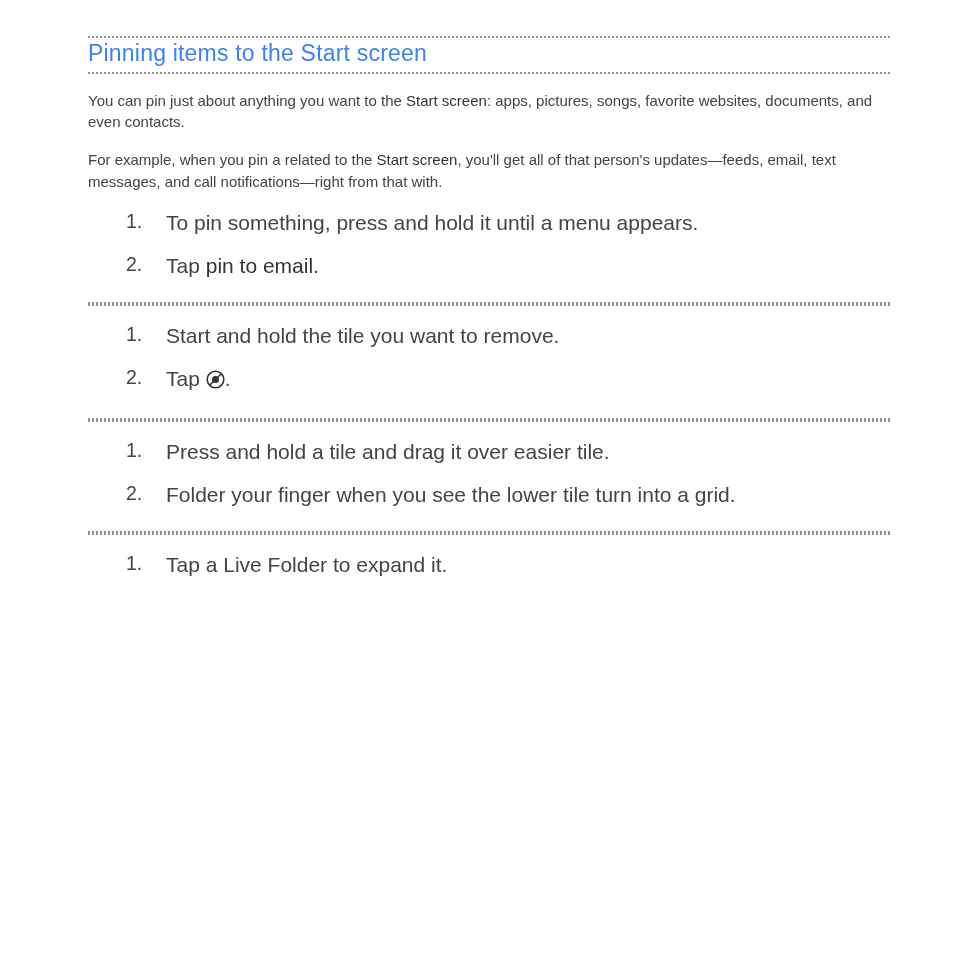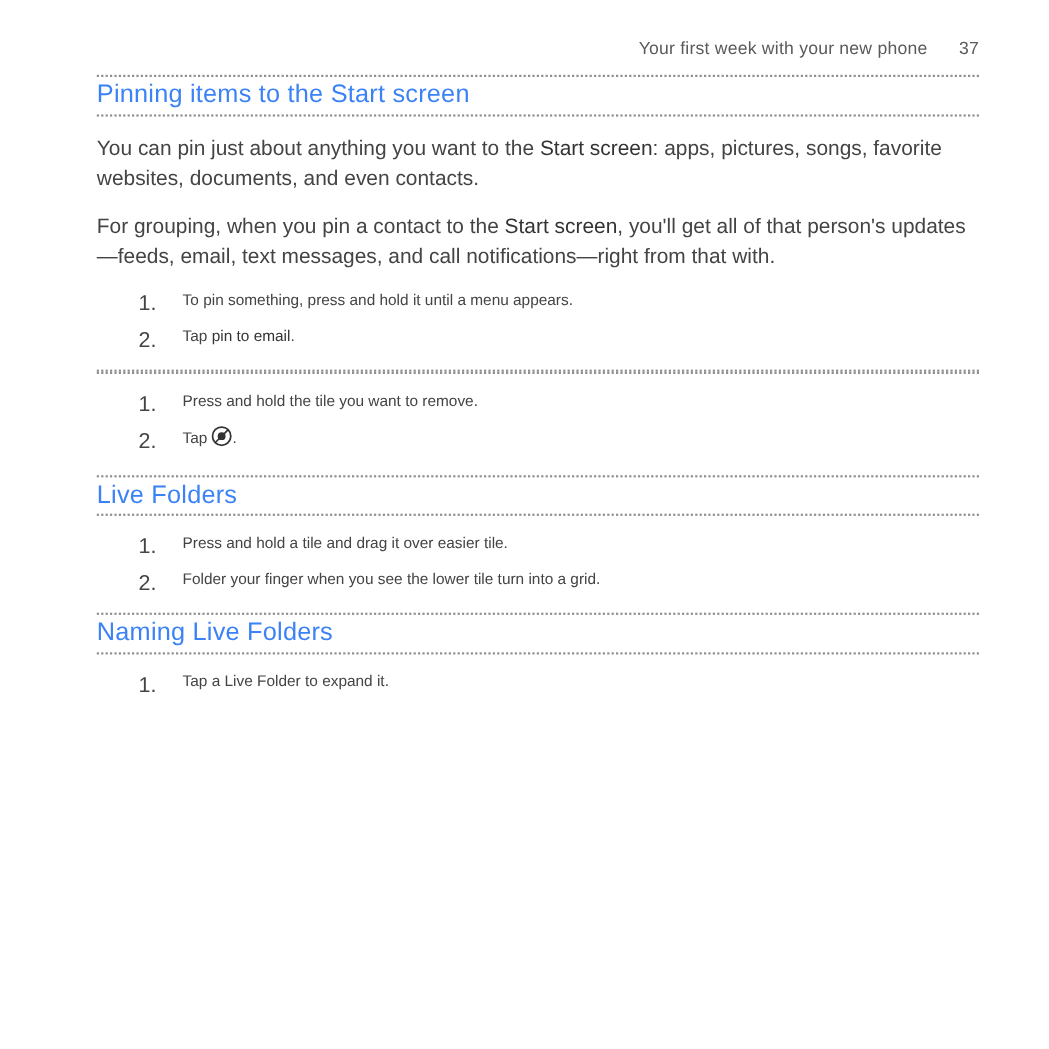--- a/index.html
+++ b/index.html
@@ -36,36 +36,36 @@
   .section-heading {
     color: #3b82f6;
     font-size: 23px;
     font-weight: 400;
     margin: 0;
     padding: 2px 0 4px 0;
     line-height: 1.2;
     letter-spacing: 0.2px;
   }
   .body-text {
-    font-size: 19px;
+    font-size: 15px;
     line-height: 1.45;
     color: #444444;
     margin: 16px 0 10px 0;
   }
   ol.steps {
     list-style: none;
     padding: 0;
     margin: 14px 0 20px 0;
     counter-reset: step;
   }
   ol.steps > li {
     counter-increment: step;
     position: relative;
     padding-left: 78px;
-    font-size: 14px;
+    font-size: 21px;
     line-height: 1.5;
     color: #444444;
     margin: 4px 0 12px 0;
   }
   ol.steps > li::before {
     content: counter(step) ".";
     position: absolute;
     left: 38px;
     top: 0;
     font-size: 19.5px;
@@ -81,84 +81,78 @@
   .unpin-icon {
     display: inline-block;
     vertical-align: -3px;
   }
 </style>
 </head>
 <body>
 
 <div class="page">
 
-  <div class="page-header">
-    <span>Your first week with your new phone</span>
-    <span class="page-number">37</span>
-  </div>
 
   <hr class="dotted-rule">
   <h2 class="section-heading">Pinning items to the Start screen</h2>
   <hr class="dotted-rule">
 
   <p class="body-text">
     <span>You can pin just about anything you want to the </span><span class="bold-inline">Start screen</span><span>: apps, pictures, songs, favorite websites, documents, and even contacts.</span>
   </p>
   <p class="body-text">
-    <span>For grouping, when you pin a contact to the </span><span class="bold-inline">Start screen</span><span>, you'll get all of that person's updates—feeds, email, text messages, and call notifications—right from that with.</span>
+    <span>For example, when you pin a related to the </span><span class="bold-inline">Start screen</span><span>, you'll get all of that person's updates—feeds, email, text messages, and call notifications—right from that with.</span>
   </p>
 
   <ol class="steps">
     <li>
       <span>To pin something, press and hold it until a menu appears.</span>
     </li>
     <li>
       <span>Tap </span><span class="bold-inline">pin to email</span><span>.</span>
     </li>
   </ol>
 
   <div class="section-block">
     <hr class="dotted-rule">
     <hr class="dotted-rule">
 
     <ol class="steps">
       <li>
-        <span>Press and hold the tile you want to remove.</span>
+        <span>Start and hold the tile you want to remove.</span>
       </li>
       <li>
         <span>Tap </span><span class="unpin-icon">
           <svg width="19" height="19" viewBox="0 0 24 24">
             <circle cx="12" cy="12" r="10.5" fill="none" stroke="#333333" stroke-width="2"></circle>
             <circle cx="12" cy="12" r="4.5" fill="#333333"></circle>
             <line x1="5" y1="19" x2="19" y2="5" stroke="#333333" stroke-width="2"></line>
           </svg>
         </span><span>.</span>
       </li>
     </ol>
   </div>
 
   <div class="section-block">
     <hr class="dotted-rule">
-    <h2 class="section-heading">Live Folders</h2>
     <hr class="dotted-rule">
 
 
     <ol class="steps">
       <li>
         <span>Press and hold a tile and drag it over easier tile.</span>
       </li>
       <li>
         <span>Folder your finger when you see the lower tile turn into a grid.</span>
       </li>
     </ol>
   </div>
 
   <div class="section-block">
     <hr class="dotted-rule">
-    <h2 class="section-heading">Naming Live Folders</h2>
     <hr class="dotted-rule">
 
     <ol class="steps">
       <li>
         <span>Tap a Live Folder to expand it.</span>
       </li>
     </ol>
   </div>
 
 </div>

